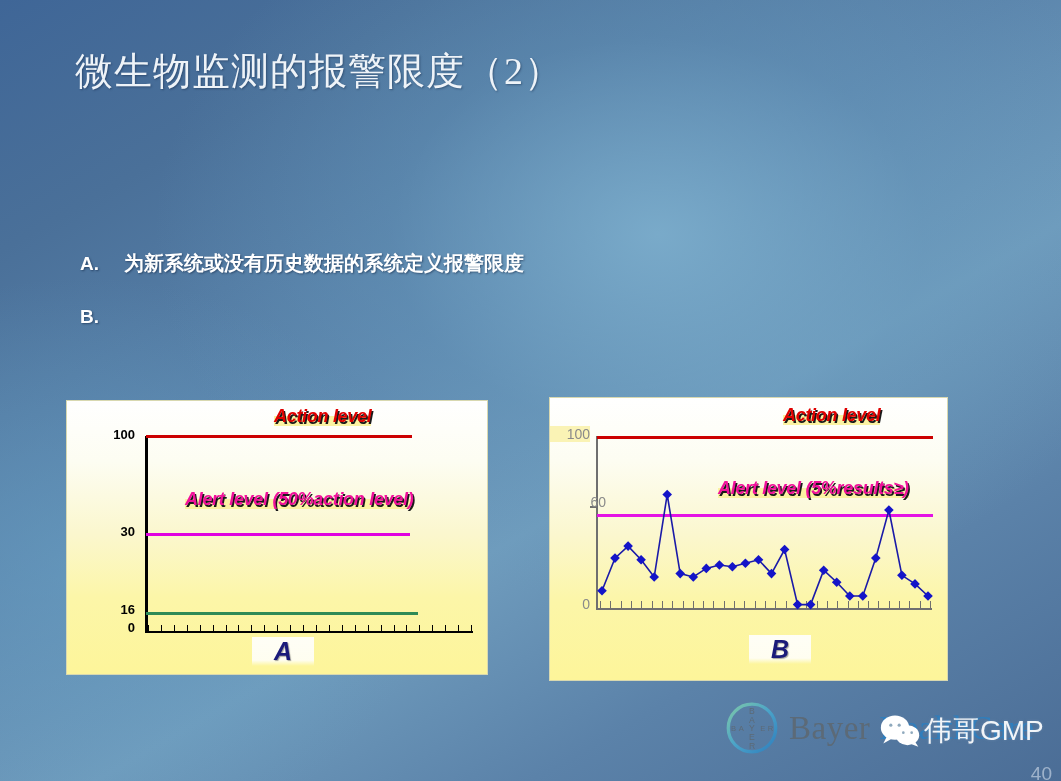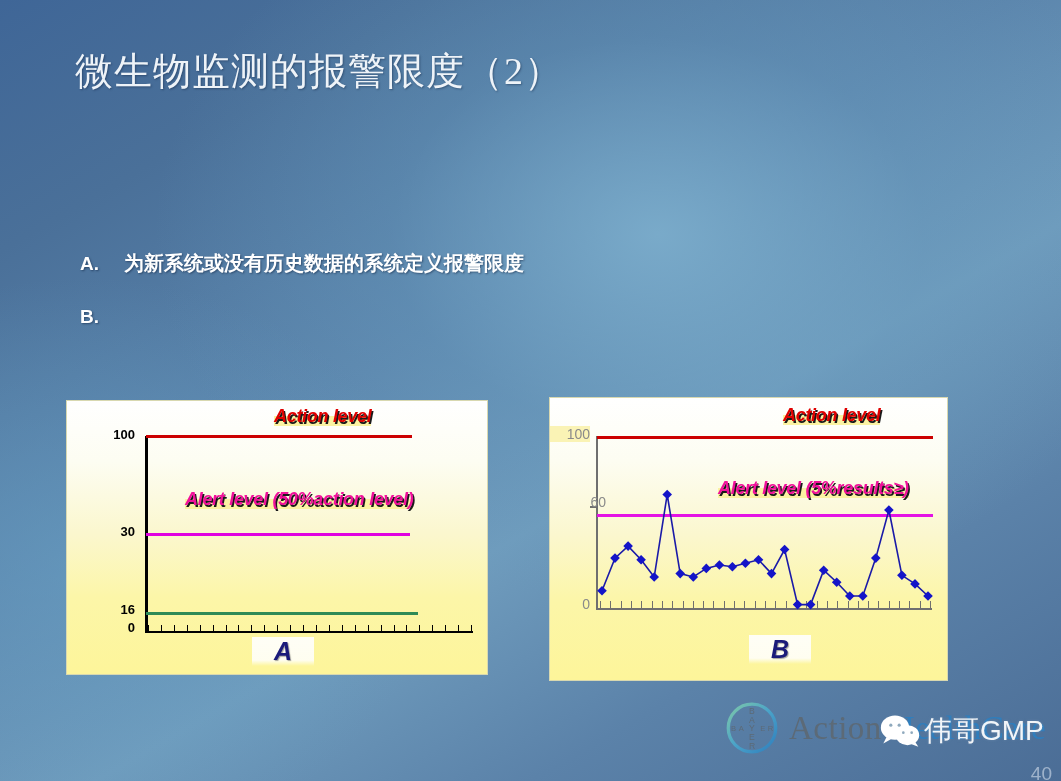--- a/index.html
+++ b/index.html
@@ -361,21 +361,21 @@
       <text x="50" y="24" font-size="16" font-family="Liberation Sans, sans-serif" fill="#5c6a77" text-anchor="middle">B</text>
       <text x="50" y="40" font-size="16" font-family="Liberation Sans, sans-serif" fill="#5c6a77" text-anchor="middle">A</text>
       <text x="50" y="56" font-size="16" font-family="Liberation Sans, sans-serif" fill="#5c6a77" text-anchor="middle">Y</text>
       <text x="50" y="72" font-size="16" font-family="Liberation Sans, sans-serif" fill="#5c6a77" text-anchor="middle">E</text>
       <text x="50" y="88" font-size="16" font-family="Liberation Sans, sans-serif" fill="#5c6a77" text-anchor="middle">R</text>
       <text x="16" y="56" font-size="14" font-family="Liberation Sans, sans-serif" fill="#5c6a77" text-anchor="middle">B</text>
       <text x="30" y="56" font-size="14" font-family="Liberation Sans, sans-serif" fill="#5c6a77" text-anchor="middle">A</text>
       <text x="70" y="56" font-size="14" font-family="Liberation Sans, sans-serif" fill="#5c6a77" text-anchor="middle">E</text>
       <text x="84" y="56" font-size="14" font-family="Liberation Sans, sans-serif" fill="#5c6a77" text-anchor="middle">R</text>
     </svg>
-    <span id="bayer-word">Action</span>
+    <span id="bayer-word">Bayer</span>
     <span id="healthcare-word">HealthCare</span>
   </div>
 
   <div id="watermark">
     <svg id="wechat-icon" viewBox="0 0 48 40">
       <ellipse cx="18" cy="16" rx="17" ry="14.5" fill="#ffffff"></ellipse>
       <path d="M8 27 L4 35 L13 30 Z" fill="#ffffff"></path>
       <ellipse cx="33" cy="25" rx="14" ry="12" fill="#ffffff"></ellipse>
       <path d="M42 33 L46 39 L38 36 Z" fill="#ffffff"></path>
       <circle cx="13" cy="13" r="1.9" fill="#8fa9bd"></circle>

